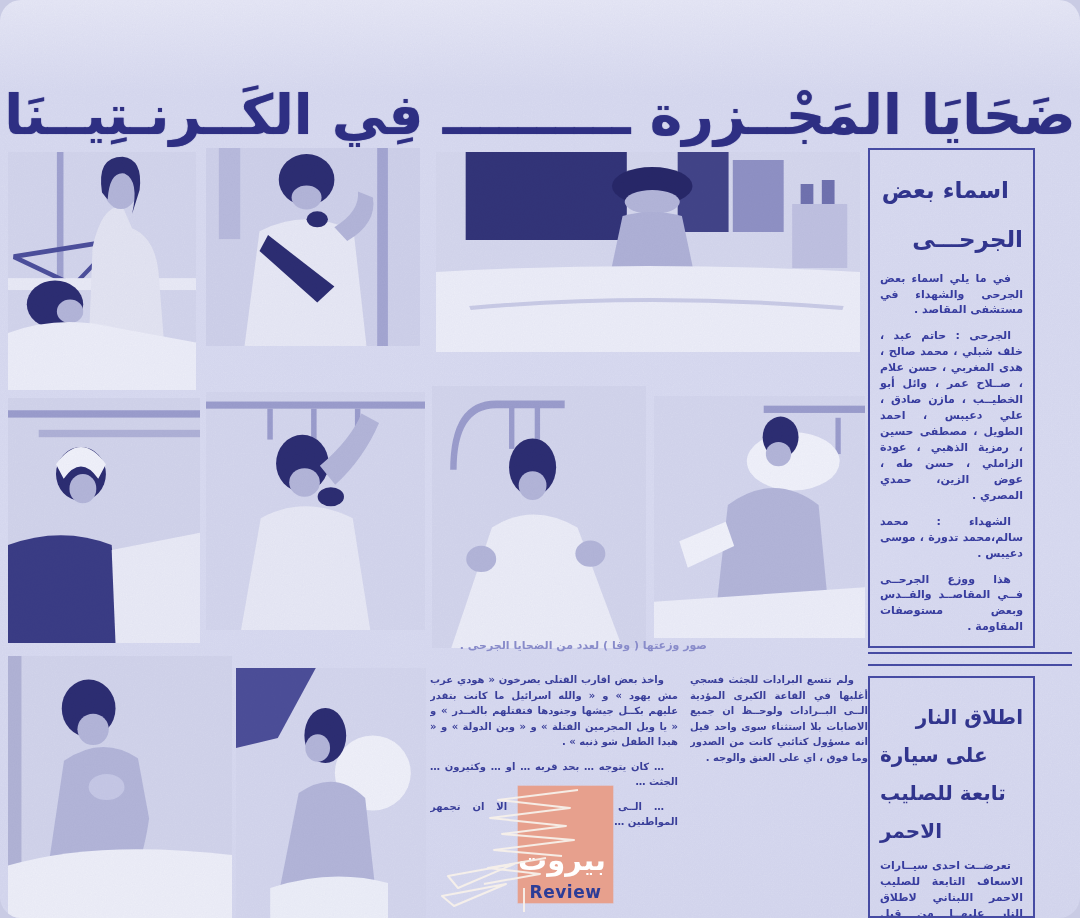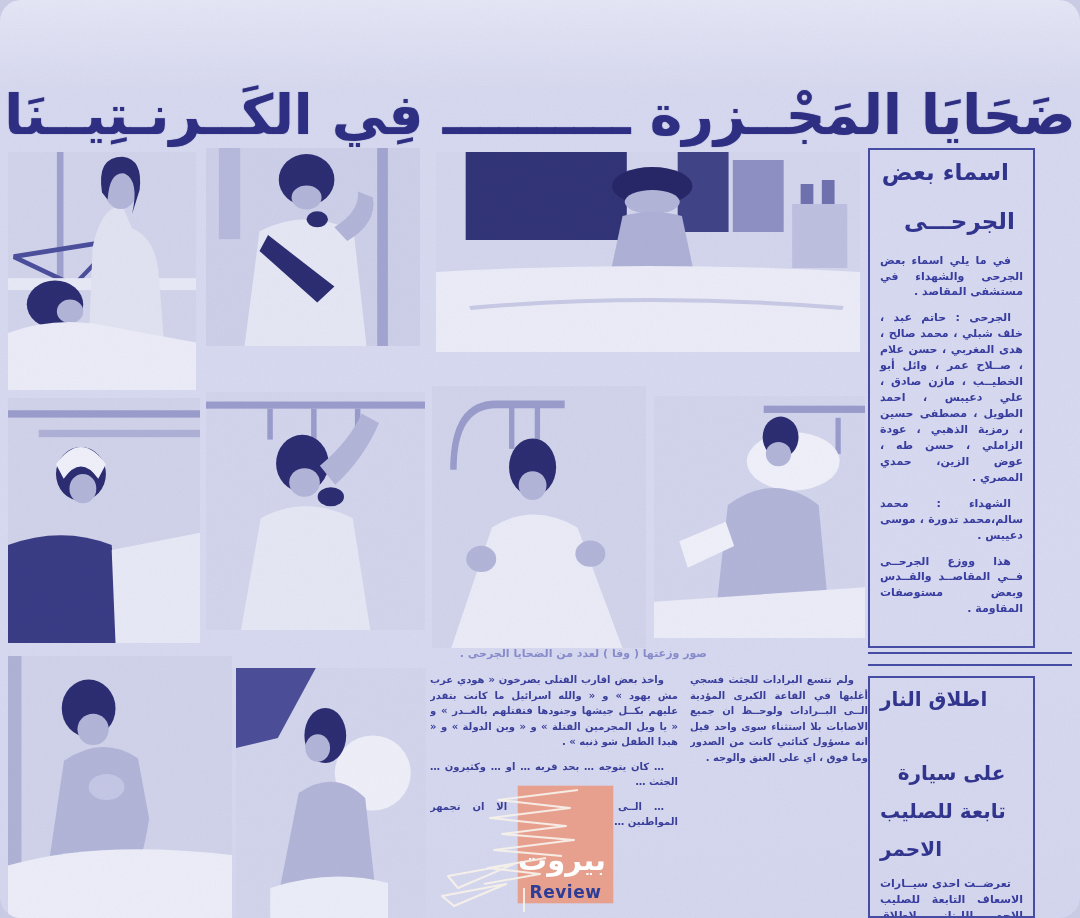--- a/index.html
+++ b/index.html
@@ -27,49 +27,49 @@
   #p4{left:8px;   top:398px; width:192px; height:245px;}
   #p5{left:206px; top:392px; width:219px; height:238px;}
   #p6{left:432px; top:386px; width:214px; height:262px;}
   #p7{left:654px; top:396px; width:211px; height:242px;}
   #p8{left:8px;   top:656px; width:224px; height:262px;}
   #p9{left:236px; top:668px; width:190px; height:250px;}
   
   .caption{
     left:435px;top:639px;width:272px;height:22px;
     direction:rtl;text-align:right;
-    font-size:11px;font-weight:bold;color:#8a8dcb;margin-top:8px;
+    font-size:11px;font-weight:bold;color:#8a8dcb;
   }
   
   .artcol{
     direction:rtl;text-align:justify;
     font-size:10px;font-weight:bold;line-height:1.55;color:#3a3f9b;
     overflow:hidden;
   }
   .artcol p{margin:0 0 9px 0;text-indent:14px;}
   #col-left {left:430px;top:672px;width:248px;height:246px;}
   #col-right{left:690px;top:672px;width:178px;height:246px;}
   
   .sidebox{
     left:868px;width:167px;border:2px solid #474ca4;
-    direction:rtl;box-sizing:border-box;padding:2px 10px;overflow:hidden;
+    direction:rtl;box-sizing:border-box;padding:20px 10px;overflow:hidden;
   }
   #names-box{top:148px;height:500px;}
   #shoot-box{top:676px;height:242px;}
   .boxtitle{font-weight:bold;color:#31358e;text-align:center;}
   #names-box .boxtitle{font-size:23px;line-height:1.1;}
   #names-box .t1{margin:8px 14px 0 0;text-align:right;}
-  #names-box .t2{margin:24px 0 18px 24px;text-align:left;}
+  #names-box .t2{margin:24px 0 18px 24px;text-align:right;}
   .sidebox p{
     margin:0 0 10px 0;font-size:11px;font-weight:bold;line-height:1.45;
     text-align:justify;color:#383da0;text-indent:12px;
   }
   #shoot-box .boxtitle div{font-size:20px;line-height:38px;}
-  #shoot-box .bt1{text-align:left;}
-  #shoot-box .bt2{text-align:center;margin-top:36px;}
+  #shoot-box .bt1{text-align:right;}
+  #shoot-box .bt2{text-align:left;}
   #shoot-box .bt3{text-align:left;margin-bottom:8px;}
   .divider{
     left:868px;top:652px;width:204px;height:10px;
     border-top:2px solid #474ca4;border-bottom:2px solid #474ca4;
   }
   
   .wm-square{
     left:518px;top:786px;width:95px;height:117px;background:#e7a08d;
     z-index:10;box-shadow:0 0 0 .5px rgba(231,160,141,.6);
   }

